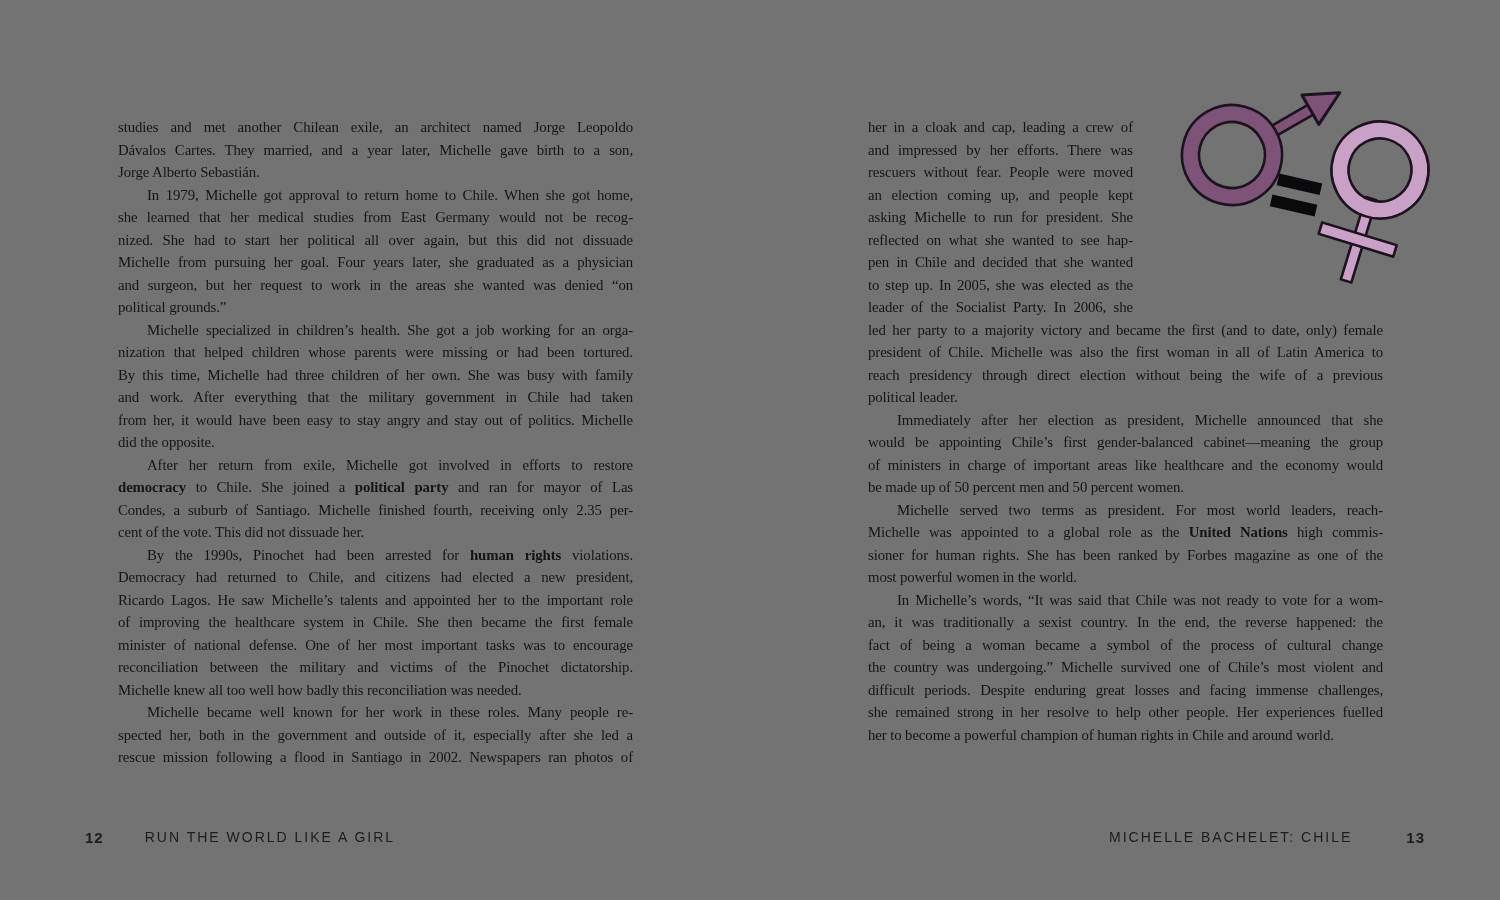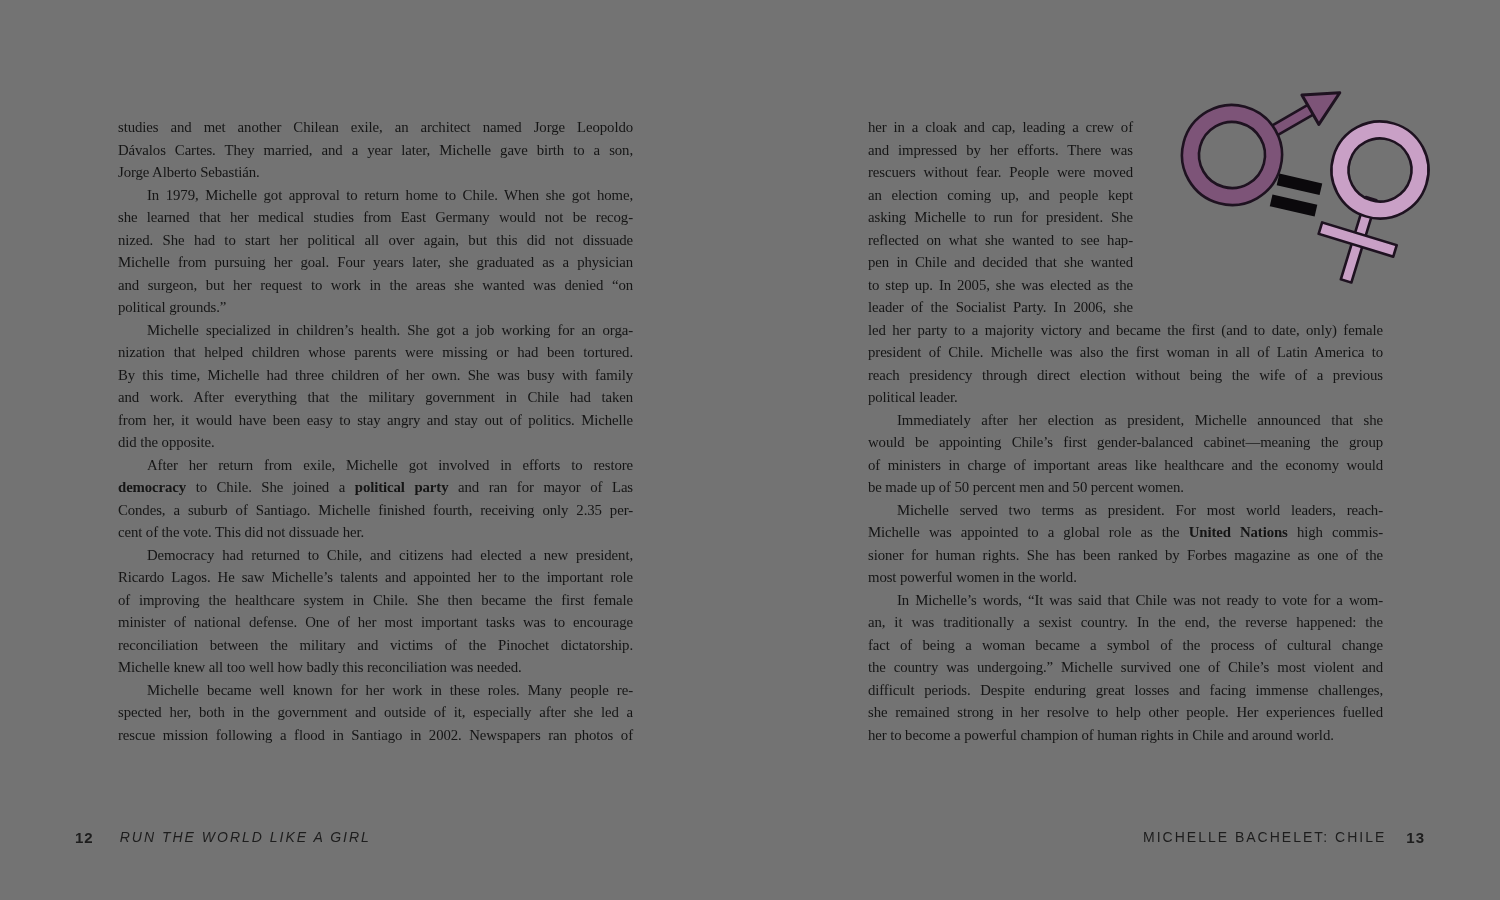--- a/index.html
+++ b/index.html
@@ -25,25 +25,25 @@
   .para.indent .line:first-child { text-indent: 29px; }
   .b { font-weight: bold; }
   .i { }
 
   .footer {
     position: absolute; top: 826px; height: 22px;
     font-family: "Liberation Sans", "DejaVu Sans", sans-serif;
     font-size: 14px; color: #1d1d1d;
     display: flex; align-items: center;
   }
-  .footer-left { left: 75px; }
-  .footer-right { right: 75px; }
+  .footer-left { left: 85px; gap: 21px; }
+  .footer-right { right: 75px; gap: 34px; }
   .pagenum { font-weight: bold; letter-spacing: 1px; font-size: 15px; }
   .runtitle { letter-spacing: 2px; font-weight: 400; }
-  .footer-left .runtitle { margin-left: 26px; font-style: italic; }
+  .footer-left .runtitle { margin-left: 20px; }
   .footer-right .runtitle { margin-right: 20px; }
 
   .illus { position: absolute; left: 1160px; top: 60px; width: 300px; height: 235px; }
 </style>
 </head>
 <body>
 
 <div class="spread">
 
   <div class="text-col" id="left-col">
@@ -68,20 +68,21 @@
         <div class="line"><span>from her, it would have been easy to stay angry and stay out of politics. Michelle</span></div>
         <div class="line last"><span>did the opposite.</span></div>
       </div>
       <div class="para indent">
         <div class="line"><span>After her return from exile, Michelle got involved in efforts to restore</span></div>
         <div class="line"><span class="b">democracy</span><span> to Chile. She joined a </span><span class="b">political party</span><span> and ran for mayor of Las</span></div>
         <div class="line"><span>Condes, a suburb of Santiago. Michelle finished fourth, receiving only 2.35 per-</span></div>
         <div class="line last"><span>cent of the vote. This did not dissuade her.</span></div>
       </div>
       <div class="para indent">
+        <div class="line"><span>By the 1990s, Pinochet had been arrested for </span><span class="b">human rights</span><span> violations.</span></div>
         <div class="line"><span>Democracy had returned to Chile, and citizens had elected a new president,</span></div>
         <div class="line"><span>Ricardo Lagos. He saw Michelle’s talents and appointed her to the important role</span></div>
         <div class="line"><span>of improving the healthcare system in Chile. She then became the first female</span></div>
         <div class="line"><span>minister of national defense. One of her most important tasks was to encourage</span></div>
         <div class="line"><span>reconciliation between the military and victims of the Pinochet dictatorship.</span></div>
         <div class="line last"><span>Michelle knew all too well how badly this reconciliation was needed.</span></div>
       </div>
       <div class="para indent">
         <div class="line"><span>Michelle became well known for her work in these roles. Many people re-</span></div>
         <div class="line"><span>spected her, both in the government and outside of it, especially after she led a</span></div>

